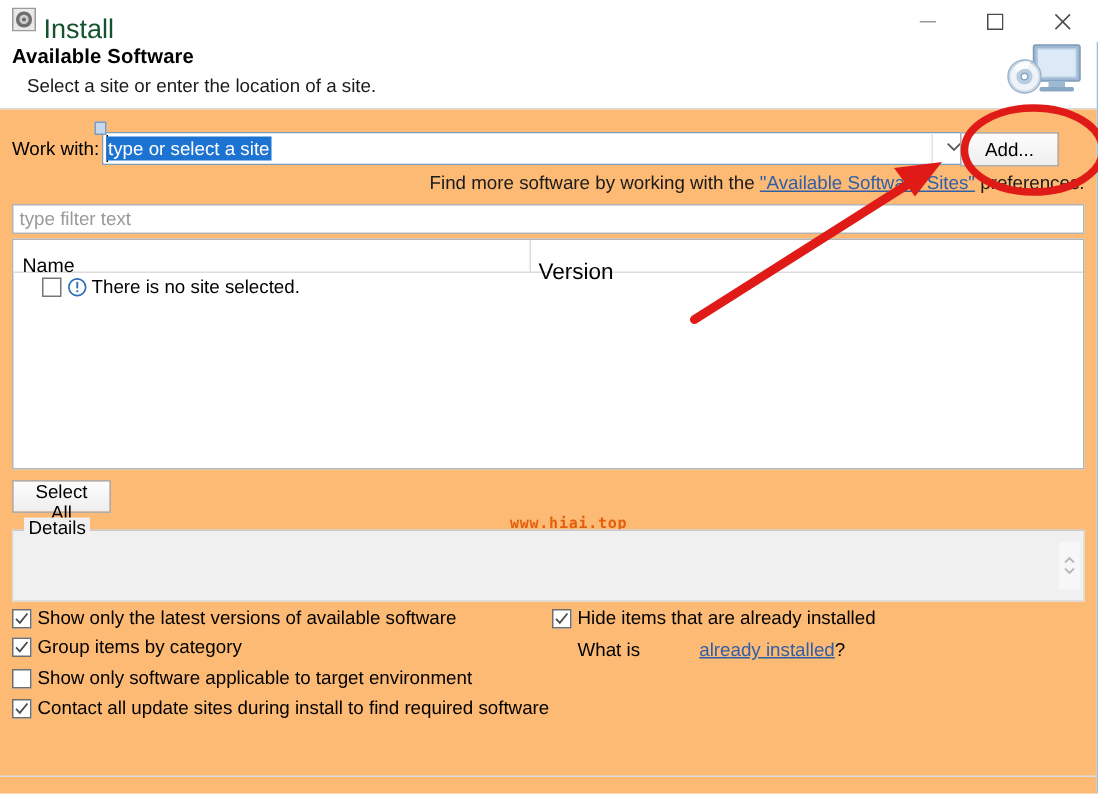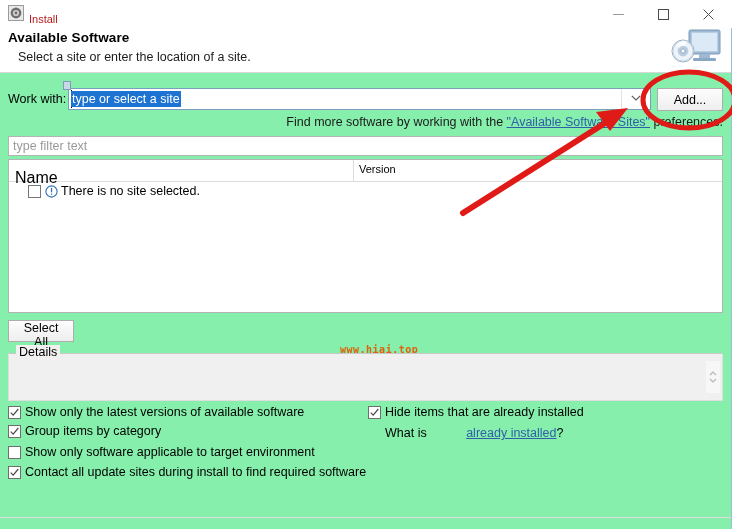--- a/index.html
+++ b/index.html
@@ -34,22 +34,22 @@
     background: #ffffff;
   }
   #title-icon {
     position: absolute;
     left: 8px; top: 5px;
     width: 16px; height: 16px;
   }
   #title-text {
     position: absolute;
     left: 29px; top: 11px;
-    font-size: 11px;
-    color: #b91c1c;
+    font-size: 18px;
+    color: #14532d;
     line-height: 16px;
     white-space: nowrap;
   }
   .winbtn {
     position: absolute;
     top: 0;
     width: 45px; height: 28px;
     background: transparent;
     border: none;
     padding: 0;
@@ -87,21 +87,21 @@
     right: 6px; top: -2px;
     width: 60px; height: 46px;
   }
 
   
   #content {
     position: absolute;
     left: 0; top: 73px;
     width: 731px;
     height: 456px;
-    background: #86efac;
+    background: #fdba74;
   }
 
   #workwith-label {
     position: absolute;
     left: 8px; top: 19px;
     font-size: 12.5px;
     color: #000;
   }
   #combo-wrap {
     position: absolute;
@@ -155,21 +155,21 @@
     position: absolute;
     left: 63px; top: 8px;
     width: 8px; height: 9px;
     background: #c8d8ea;
     border: 1px solid #7d9cb8;
     box-sizing: border-box;
   }
 
   #add-button {
     position: absolute;
-    left: 657px; top: 15px;
+    left: 640px; top: 15px;
     width: 66px; height: 23px;
     background: linear-gradient(#fdfdfd, #eeeeee);
     border: 1px solid #adadad;
     box-sizing: border-box;
     font-family: "Liberation Sans", sans-serif;
     font-size: 12.5px;
     color: #000;
     cursor: default;
     padding: 0;
   }
@@ -213,27 +213,27 @@
   #table-head {
     position: absolute;
     left: 0; top: 0;
     width: 713px; height: 21px;
     background: #ffffff;
     border-bottom: 1px solid #dcdcdc;
   }
   #col-name {
     position: absolute;
     left: 6px; top: 9px;
-    font-size: 16px;
+    font-size: 13px;
     color: #000;
   }
   #col-version {
     position: absolute;
-    left: 350px; top: 3px;
-    font-size: 11px;
+    left: 350px; top: 13px;
+    font-size: 15px;
     color: #000;
     text-align: center;
   }
   #col-divider {
     position: absolute;
     left: 344px; top: 0;
     width: 1px; height: 21px;
     background: #dcdcdc;
   }
   #tree-row {

